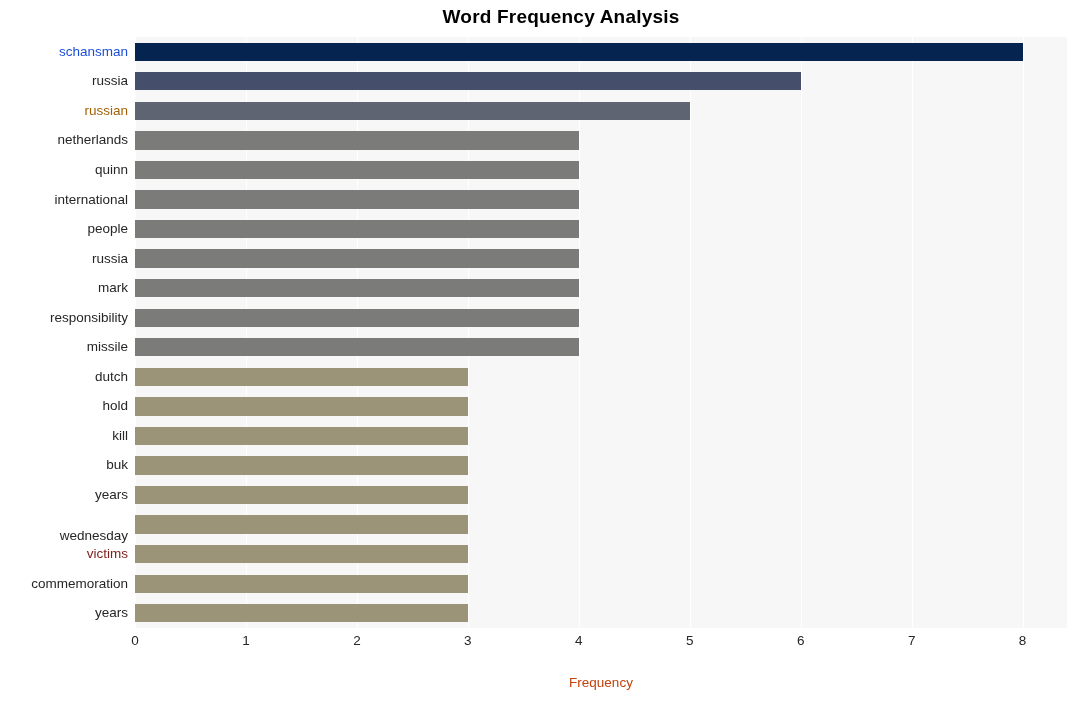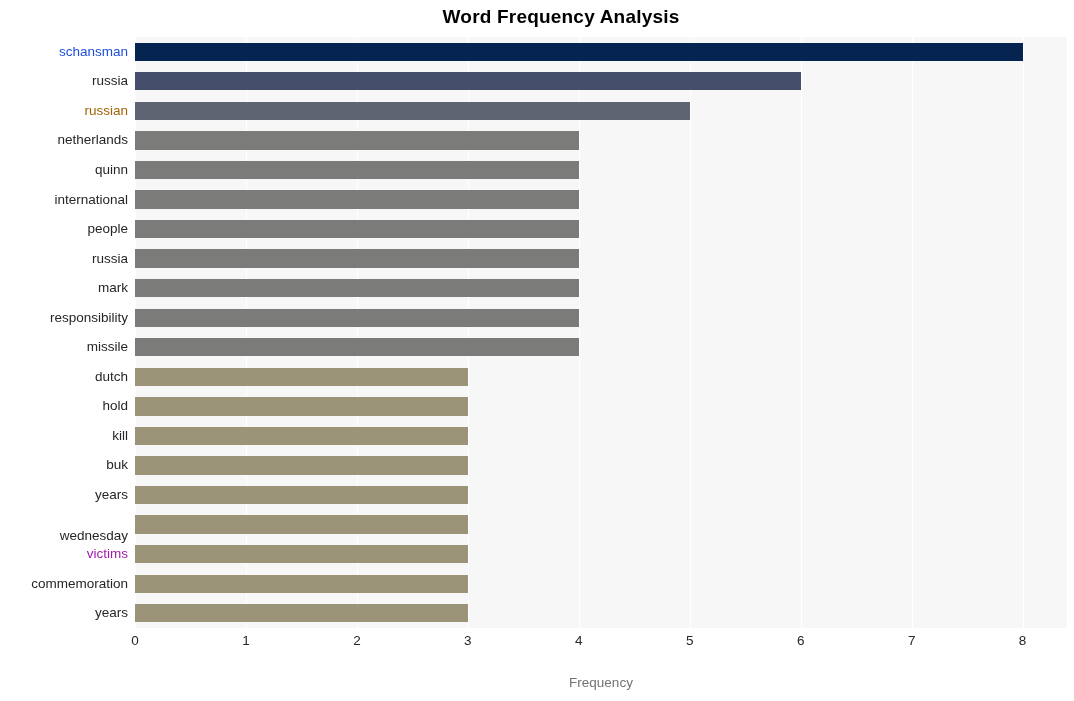--- a/index.html
+++ b/index.html
@@ -110,21 +110,21 @@
     white-space: nowrap;
   }
 
   #x-axis-title {
     position: absolute;
     left: 135px;
     top: 675px;
     width: 932px;
     text-align: center;
     font-size: 13.5px;
-    color: #737373;
+    color: #c2410c;
   }
 </style>
 </head>
 <body>
 
 <div id="figure" style="background: rgb(255, 255, 255);">
 
   <div id="chart-title" style="color: rgb(0, 0, 0); padding-left: 24px;">Word Frequency Analysis</div>
 
   <div id="plot-area" style="background: rgb(247, 247, 247);">
@@ -214,21 +214,21 @@
       <div class="y-tick-label" style="top: 214.625px; color: rgb(38, 38, 38);">russia</div>
       <div class="y-tick-label" style="top: 244.175px; color: rgb(38, 38, 38);">mark</div>
       <div class="y-tick-label" style="top: 273.725px; color: rgb(38, 38, 38);">responsibility</div>
       <div class="y-tick-label" style="top: 303.275px; color: rgb(38, 38, 38);">missile</div>
       <div class="y-tick-label" style="top: 332.825px; color: rgb(38, 38, 38);">dutch</div>
       <div class="y-tick-label" style="top: 362.375px; color: rgb(38, 38, 38);">hold</div>
       <div class="y-tick-label" style="top: 391.925px; color: rgb(38, 38, 38);">kill</div>
       <div class="y-tick-label" style="top: 421.475px; color: rgb(38, 38, 38);">buk</div>
       <div class="y-tick-label" style="top: 451.025px; color: rgb(38, 38, 38);">years</div>
       <div class="y-tick-label" style="top: 492px; color: rgb(38, 38, 38);">wednesday</div>
-      <div class="y-tick-label" style="top: 510.125px; color: #a21caf;">victims</div>
+      <div class="y-tick-label" style="top: 510.125px; color: #7f1d1d;">victims</div>
       <div class="y-tick-label" style="top: 539.675px; color: rgb(38, 38, 38);">commemoration</div>
       <div class="y-tick-label" style="top: 569.225px; color: rgb(38, 38, 38);">years</div>
     </div>
 
   <div id="x-labels">
       <div class="x-tick-label" style="left: 135px; color: rgb(38, 38, 38);">0</div>
       <div class="x-tick-label" style="left: 245.952px; color: rgb(38, 38, 38);">1</div>
       <div class="x-tick-label" style="left: 356.905px; color: rgb(38, 38, 38);">2</div>
       <div class="x-tick-label" style="left: 467.857px; color: rgb(38, 38, 38);">3</div>
       <div class="x-tick-label" style="left: 578.81px; color: rgb(38, 38, 38);">4</div>

